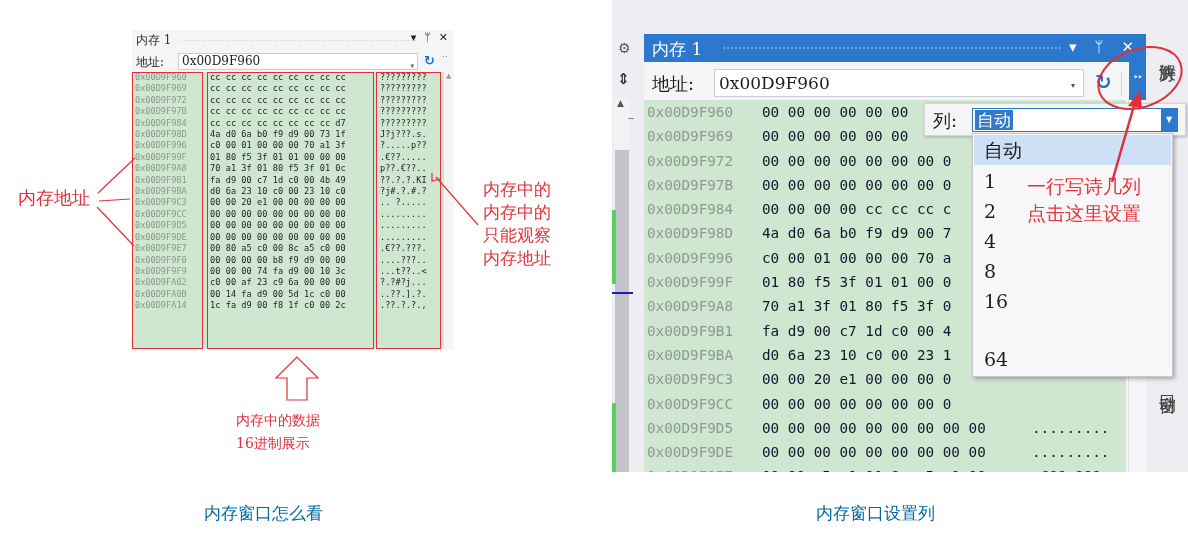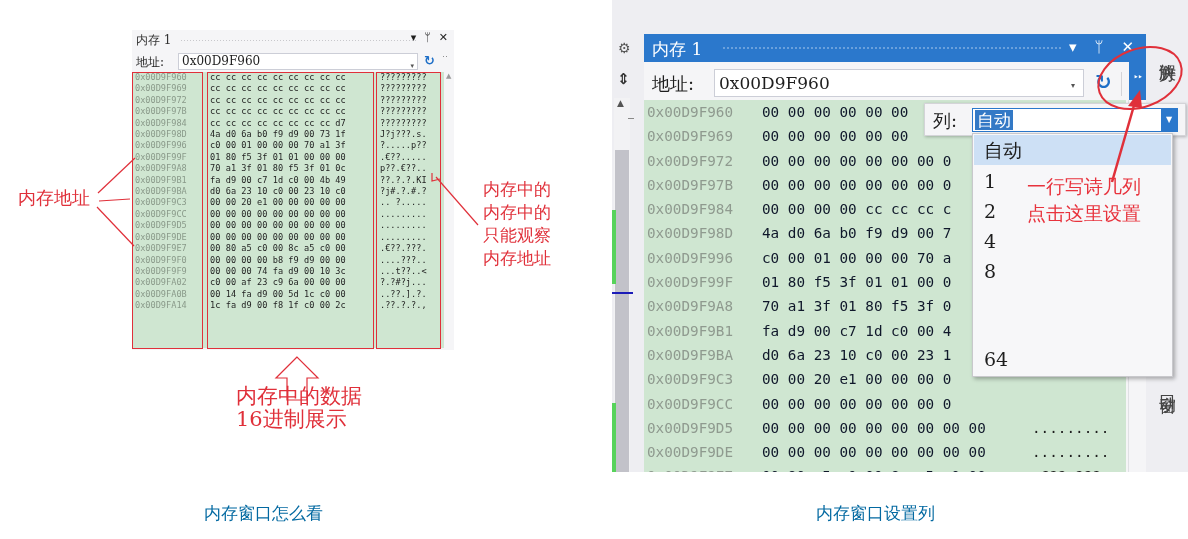--- a/index.html
+++ b/index.html
@@ -188,21 +188,21 @@
 
 <div class="abs anno-red" style="left:18px;top:186px;font-size:18px;">内存地址</div>
 
 <div class="abs anno-red" style="left:483px;top:178px;font-size:17px;line-height:23px;">
   <div>内存中的</div>
   <div>内存中的</div>
   <div>只能观察</div>
   <div>内存地址</div>
 </div>
 
-<div class="abs anno-red" style="left:236px;top:385px;font-size:21px;line-height:23px;">
+<div class="abs anno-red" style="left:236px;top:409px;font-size:14px;line-height:23px;">
   <div>内存中的数据</div>
   <div>16进制展示</div>
 </div>
 
 <div class="caption" style="left:204px;">内存窗口怎么看</div>
 
 <div id="rw-bg" class="abs"></div>
 <span id="gear" class="abs">⚙</span>
 <span id="splitter-icon" class="abs">⇕</span>
 <div id="gut-scroll" class="abs"></div>
@@ -303,20 +303,21 @@
     <span class="val">自动</span>
     <span class="dd">▼</span>
   </div>
 </div>
 <div id="collist" class="abs">
   <div class="opt sel" style="top:1px;">自动</div>
   <div class="opt" style="top:32px;">1</div>
   <div class="opt" style="top:62px;">2</div>
   <div class="opt" style="top:92px;">4</div>
   <div class="opt" style="top:122px;">8</div>
+  <div class="opt" style="top:152px;">16</div>
   <div class="opt" style="top:210px;">64</div>
 </div>
 
 <svg class="abs" style="left:600px;top:0;" width="588" height="480">
   <ellipse cx="540" cy="78" rx="43" ry="29" transform="rotate(-20 540 78)" fill="none" stroke="#e0303a" stroke-width="2"></ellipse>
   <line x1="512" y1="182" x2="535" y2="102" stroke="#e0303a" stroke-width="2.5"></line>
   <polygon points="540,90 528,106 542,108" fill="#e0303a"></polygon>
 </svg>
 
 <div class="abs" style="left:1027px;top:173px;font-size:19px;line-height:27px;color:#e8333d;">

